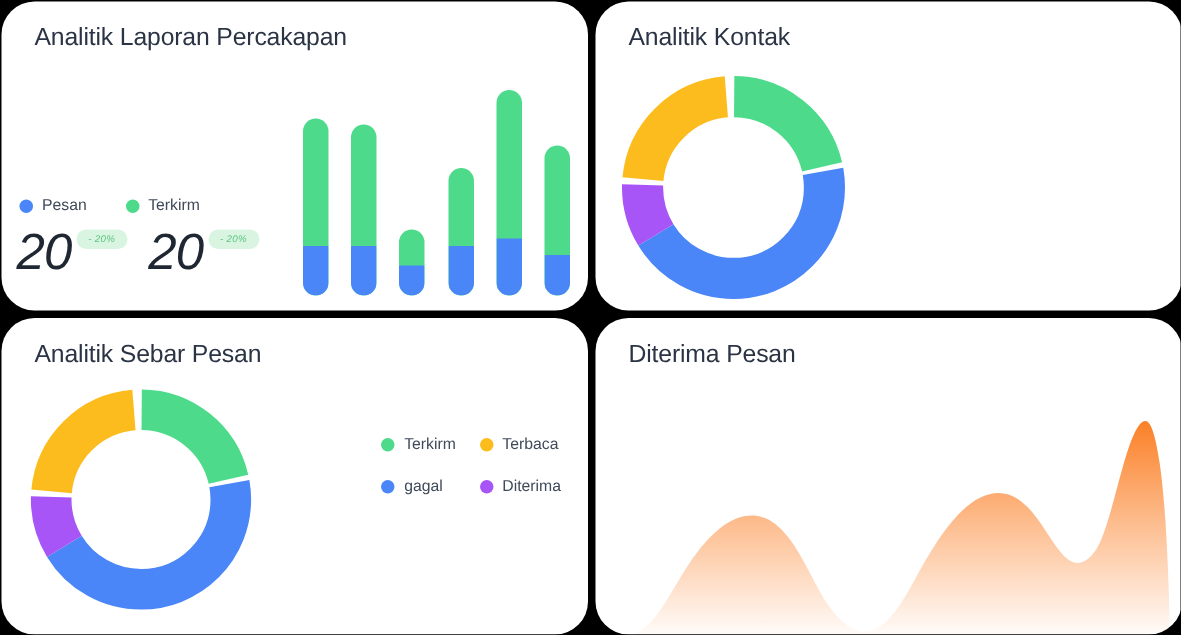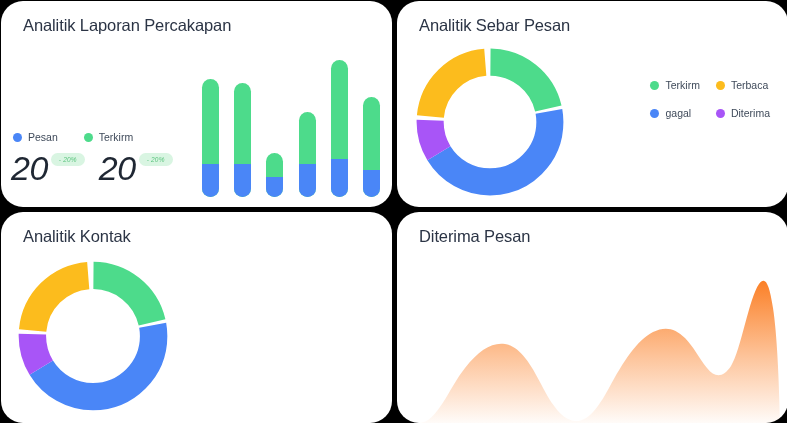--- a/index.html
+++ b/index.html
@@ -181,20 +181,34 @@
       <div class="bar" style="height:137px">
         <div class="bar-lower" style="height:38px"></div>
       </div>
       <div class="bar" style="height:100px">
         <div class="bar-lower" style="height:27px"></div>
       </div>
     </div>
   </div>
 
   <div class="card">
+    <div class="card-title">Analitik Kontak</div>
+
+    <div class="donut-wrap lower">
+      <svg viewBox="0 0 42 42">
+        <circle cx="21" cy="21" r="15.915" fill="transparent" stroke="#4ddb8b" stroke-width="7.2" stroke-dasharray="21.2 78.8" stroke-dashoffset="25"></circle>
+        <circle cx="21" cy="21" r="15.915" fill="transparent" stroke="#4a86f7" stroke-width="7.2" stroke-dasharray="44.2 55.8" stroke-dashoffset="3"></circle>
+        <circle cx="21" cy="21" r="15.915" fill="transparent" stroke="#a855f7" stroke-width="7.2" stroke-dasharray="9.2 90.8" stroke-dashoffset="58.8"></circle>
+        <circle cx="21" cy="21" r="15.915" fill="transparent" stroke="#fcbc1d" stroke-width="7.2" stroke-dasharray="22.2 77.8" stroke-dashoffset="48.6"></circle>
+      </svg>
+    </div>
+
+  </div>
+
+  <div class="card">
     <div class="card-title">Analitik Sebar Pesan</div>
 
     <div class="donut-wrap">
       <svg viewBox="0 0 42 42">
         <circle cx="21" cy="21" r="15.915" fill="transparent" stroke="#4ddb8b" stroke-width="7.2" stroke-dasharray="21.2 78.8" stroke-dashoffset="25"></circle>
         <circle cx="21" cy="21" r="15.915" fill="transparent" stroke="#4a86f7" stroke-width="7.2" stroke-dasharray="44.2 55.8" stroke-dashoffset="3"></circle>
         <circle cx="21" cy="21" r="15.915" fill="transparent" stroke="#a855f7" stroke-width="7.2" stroke-dasharray="9.2 90.8" stroke-dashoffset="58.8"></circle>
         <circle cx="21" cy="21" r="15.915" fill="transparent" stroke="#fcbc1d" stroke-width="7.2" stroke-dasharray="22.2 77.8" stroke-dashoffset="48.6"></circle>
       </svg>
     </div>
@@ -210,34 +224,20 @@
       </div>
       <div class="legend-item">
         <span class="dot" style="background:#4a86f7"></span>
         <span class="legend-label">gagal</span>
       </div>
       <div class="legend-item">
         <span class="dot" style="background:#a855f7"></span>
         <span class="legend-label">Diterima</span>
       </div>
     </div>
-  </div>
-
-  <div class="card">
-    <div class="card-title">Analitik Kontak</div>
-
-    <div class="donut-wrap lower">
-      <svg viewBox="0 0 42 42">
-        <circle cx="21" cy="21" r="15.915" fill="transparent" stroke="#4ddb8b" stroke-width="7.2" stroke-dasharray="21.2 78.8" stroke-dashoffset="25"></circle>
-        <circle cx="21" cy="21" r="15.915" fill="transparent" stroke="#4a86f7" stroke-width="7.2" stroke-dasharray="44.2 55.8" stroke-dashoffset="3"></circle>
-        <circle cx="21" cy="21" r="15.915" fill="transparent" stroke="#a855f7" stroke-width="7.2" stroke-dasharray="9.2 90.8" stroke-dashoffset="58.8"></circle>
-        <circle cx="21" cy="21" r="15.915" fill="transparent" stroke="#fcbc1d" stroke-width="7.2" stroke-dasharray="22.2 77.8" stroke-dashoffset="48.6"></circle>
-      </svg>
-    </div>
-
   </div>
 
   <div class="card">
     <div class="card-title">Diterima Pesan</div>
 
     <div class="area-chart">
       <svg viewBox="0 0 391 185" preserveAspectRatio="none">
         <defs>
           <linearGradient id="areaGrad" x1="0" y1="0" x2="0" y2="1">
             <stop offset="0%" stop-color="#fb8027" stop-opacity="1"></stop>

